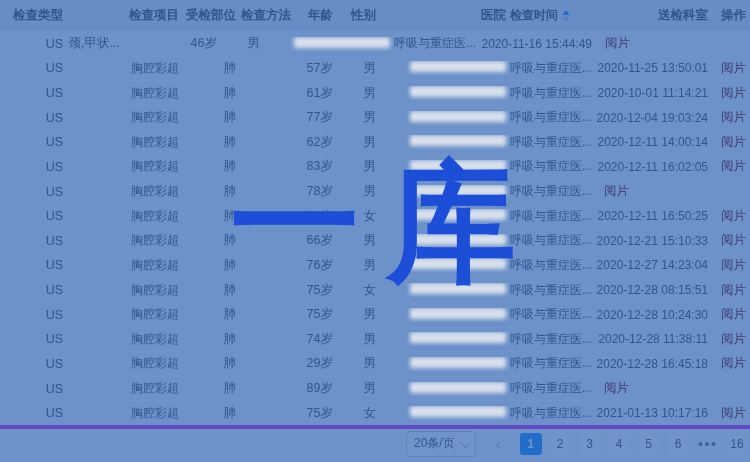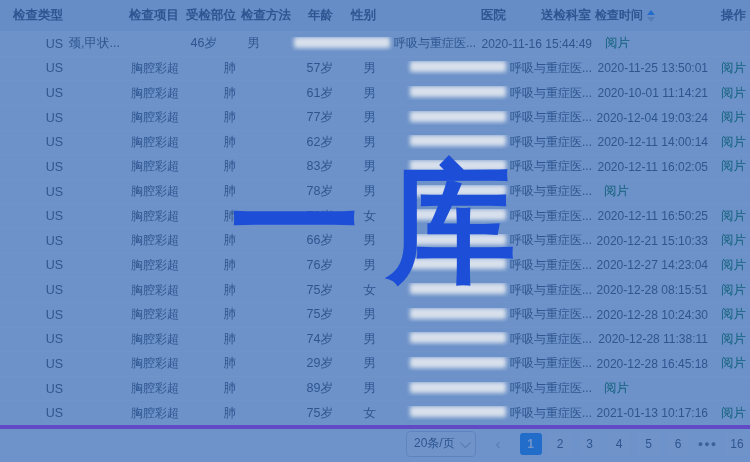--- a/index.html
+++ b/index.html
@@ -24,21 +24,21 @@
   .tr:last-child{border-bottom:none;}
   .th,.td{
     box-sizing:border-box;padding-right:4px;white-space:nowrap;
     overflow:hidden;text-overflow:clip;
   }
   .col-type{width:57px}.col-item{width:116px}.col-part{width:57px}
   .col-method{width:55px}.col-age{width:42px}.col-gender{width:43px}
   .col-hospital{width:130px}.col-dept{width:85px}.col-time{width:117px;font-size:12px}
   .col-action{width:38px}
   .td.col-item,.td.col-dept{font-size:12px;}
-  .link{color:#15803d;cursor:pointer;}
+  .link{color:#7f1d1d;cursor:pointer;}
   
   .th.col-time{display:flex;align-items:center;}
   .sorter{display:inline-flex;flex-direction:column;margin-left:4px;cursor:pointer;}
   .sorter i{width:0;height:0;border-left:4px solid transparent;border-right:4px solid transparent;display:block;}
   .sorter .up{border-bottom:5px solid #409EFF;margin-bottom:2px;}
   .sorter .down{border-top:5px solid #c0c4cc;}
   
   .redact{
     position:relative;z-index:12;display:inline-block;
     width:96px;height:11px;border-radius:2px;
@@ -87,28 +87,28 @@
 
   <div class="table">
     <div class="thead">
         <div class="th col-type"><span>检查类型</span></div>
         <div class="th col-item"><span>检查项目</span></div>
         <div class="th col-part"><span>受检部位</span></div>
         <div class="th col-method"><span>检查方法</span></div>
         <div class="th col-age"><span>年龄</span></div>
         <div class="th col-gender"><span>性别</span></div>
         <div class="th col-hospital"><span>医院</span></div>
-        <div class="th col-dept"><span>送检科室</span></div>
         <div class="th col-time">
           <span>检查时间</span>
           <span class="sorter">
             <i class="up"></i>
             <i class="down"></i>
           </span>
         </div>
+        <div class="th col-dept"><span>送检科室</span></div>
         <div class="th col-action"><span>操作</span></div>
       </div>
     <div class="tbody">
         <div class="tr">
           <div class="td col-type">US</div>
           <div class="td col-part">颈,甲状...</div>
           <div class="td col-method"></div>
           <div class="td col-age">46岁</div>
           <div class="td col-gender">男</div>
           <div class="td col-hospital"><span class="redact"></span></div>

